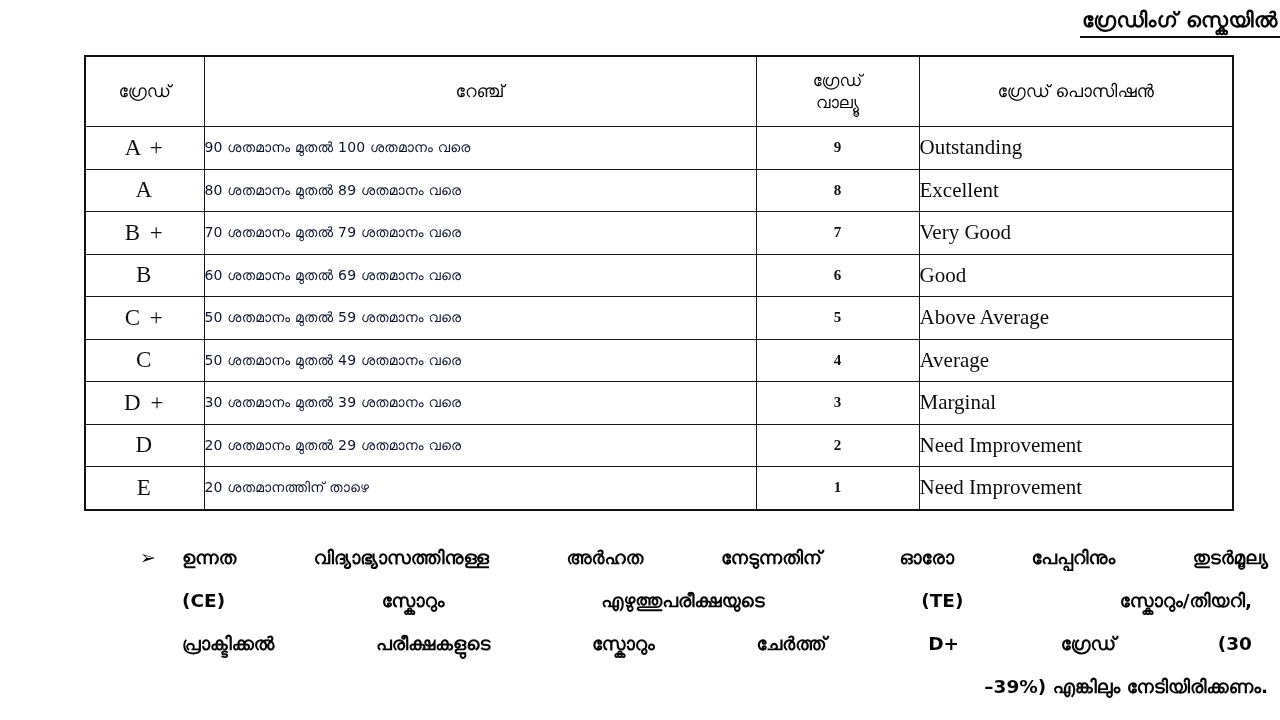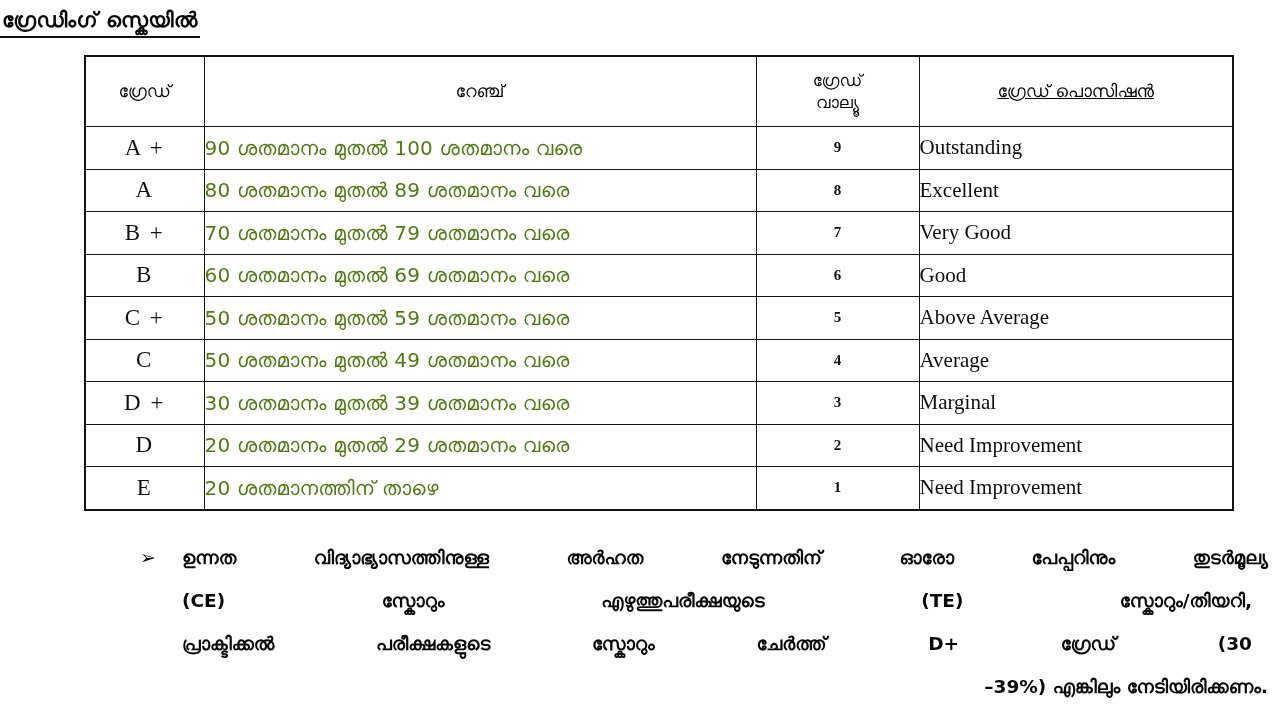--- a/index.html
+++ b/index.html
@@ -17,21 +17,21 @@
     color: #0b0b0b;
     -webkit-font-smoothing: antialiased;
   }
 
   
   #doc-title {
     position: absolute;
     top: 6px;
     left: 0;
     width: 1280px;
-    text-align: left;
+    text-align: right;
     font-family: "DejaVu Sans", "Liberation Sans", sans-serif;
     font-size: 21px;
     font-weight: bold;
     letter-spacing: 0.5px;
     line-height: 28px;
     color: #070707;
   }
   #doc-title .t-underline {
     border-bottom: 2.5px solid #111;
     padding: 0 2px 2px 2px;
@@ -68,36 +68,36 @@
   tr.head-row th {
     height: 69px;
     font-weight: normal;
     font-family: "DejaVu Sans", "Liberation Sans", sans-serif;
     font-size: 17.5px;
     color: #080808;
     text-align: center;
     line-height: 23px;
   }
   tr.head-row th.h-value { font-size: 16.5px; line-height: 22px; }
-  tr.head-row th.h-position { font-size: 17.5px; text-decoration: underline; }
+  tr.head-row th.h-position { font-size: 17.5px; }
 
   
   tr.data-row td { height: 41.5px; }
 
   td.cell-grade {
     text-align: center;
     font-family: "Liberation Serif", "DejaVu Serif", serif;
     font-size: 23px;
     letter-spacing: 2px;
     color: #101010;
   }
   td.cell-range {
     font-family: "DejaVu Sans", "Liberation Sans", sans-serif;
-    font-size: 20px;
-    color: #4d7c0f;
+    font-size: 14px;
+    color: #0f172a;
     padding-left: 18px;
     letter-spacing: 0.2px;
     white-space: nowrap;
   }
   td.cell-value {
     text-align: center;
     font-family: "Liberation Serif", "DejaVu Serif", serif;
     font-size: 15px;
     font-weight: bold;
     color: #101010;

